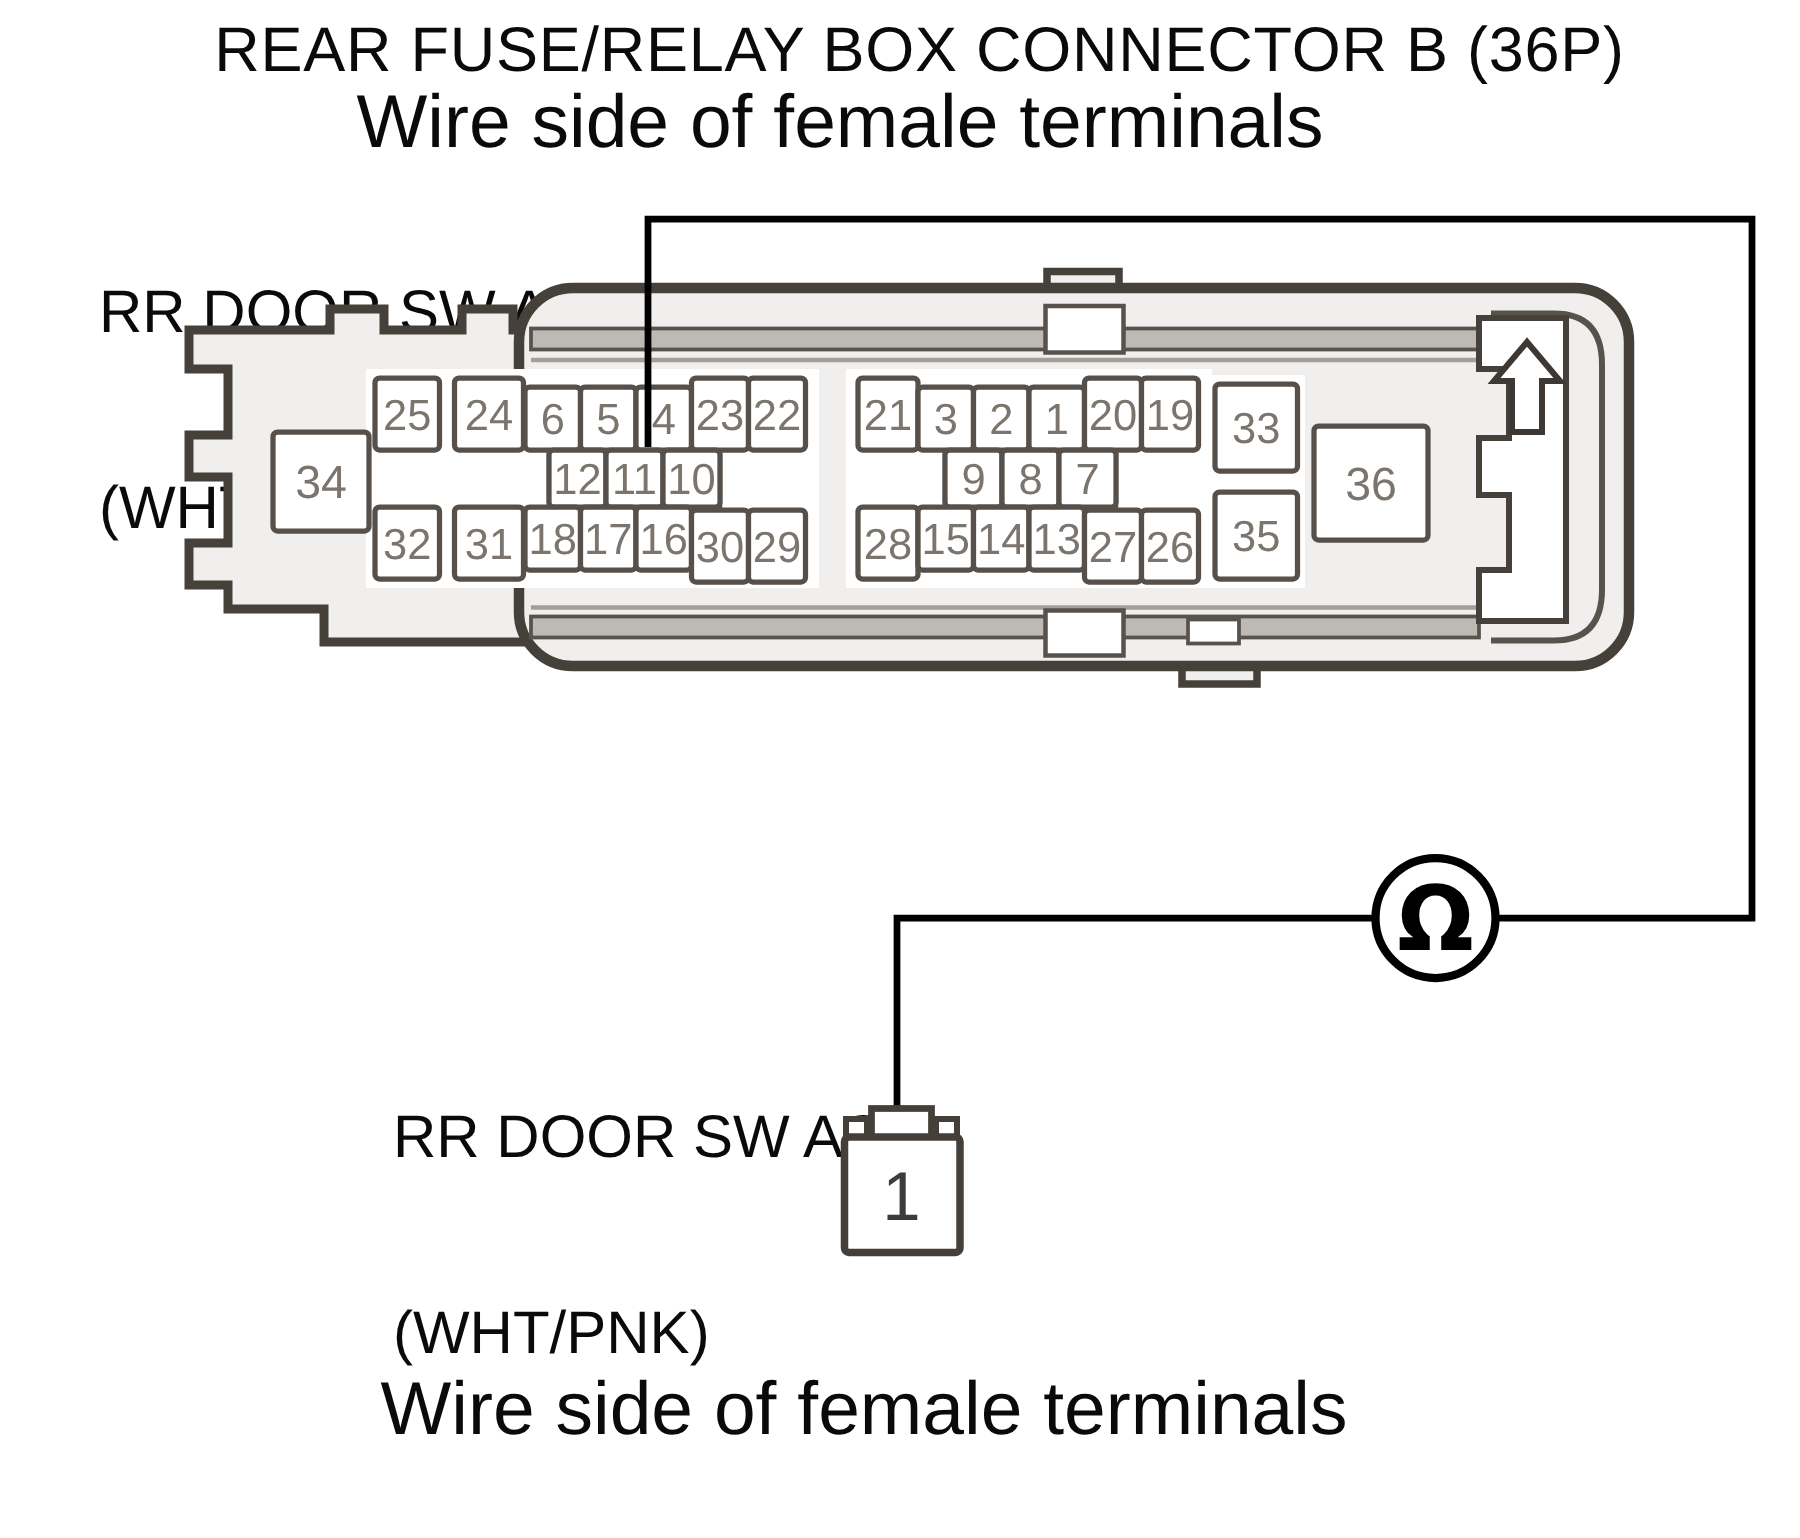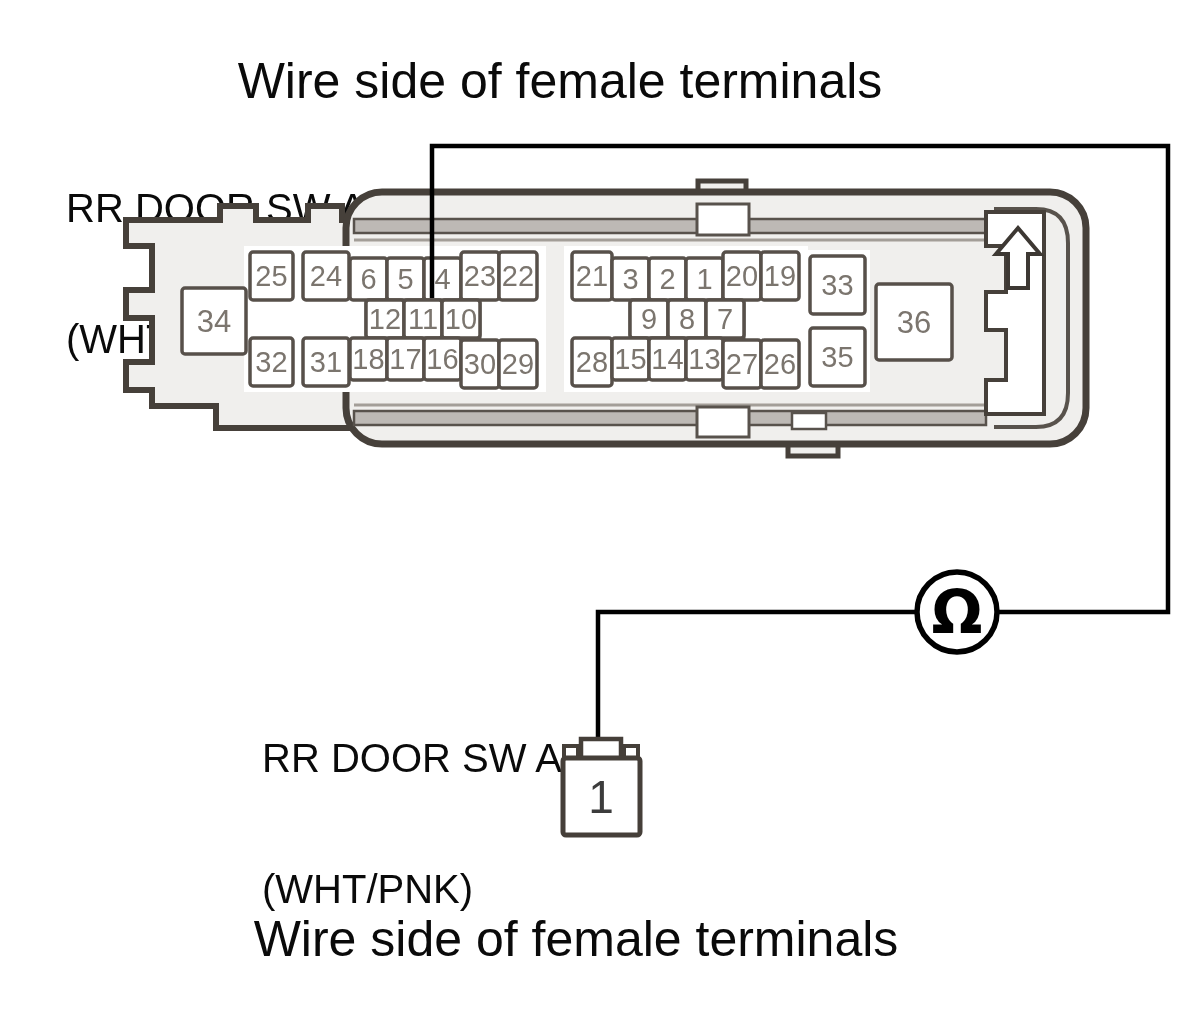--- a/index.html
+++ b/index.html
@@ -11,20 +11,21 @@
   .t-title{font-size:42px;letter-spacing:.5px;}
   .t-sub{font-size:50px;}
   .t-label{font-size:40px;line-height:1.09;}
   svg{position:absolute;left:0;top:0;}
 </style>
 </head>
 <body>
 
 <div class="stage">
 
+  <div class="txt t-title center" style="left:613px;top:9px;">REAR FUSE/RELAY BOX CONNECTOR B (36P)</div>
   <div class="txt t-sub center" style="left:560px;top:52px;">Wire side of female terminals</div>
 
   <div class="txt t-label" style="left:66px;top:100px;">
     <div>RR DOOR SW AS</div>
     <div>(WHT/PNK)</div>
   </div>
 
   <div class="txt t-label" style="left:262px;top:650px;">
     <div>RR DOOR SW AS</div>
     <div>(WHT/PNK)</div>

